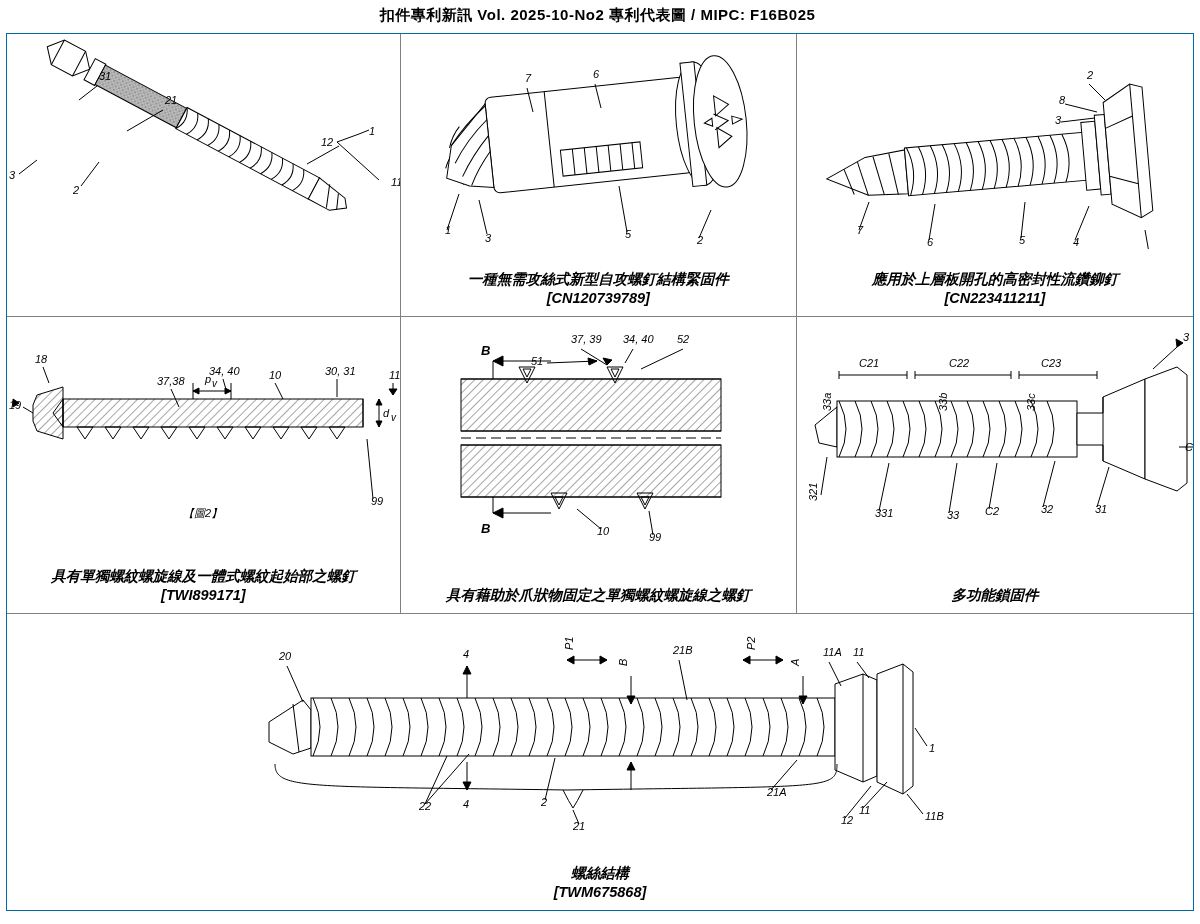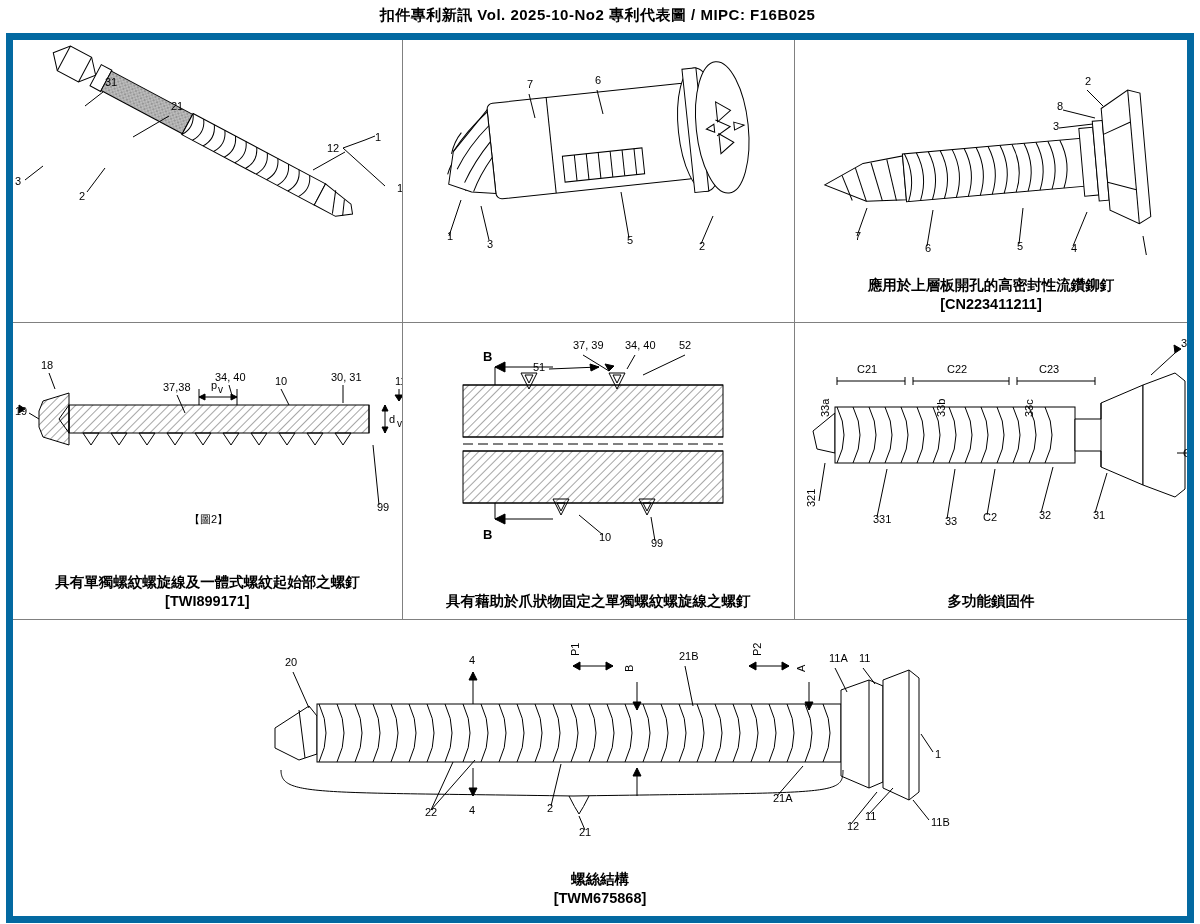--- a/index.html
+++ b/index.html
@@ -24,22 +24,23 @@
   .header {
     text-align: center;
     font-size: 15px;
     font-weight: bold;
     padding: 6px 5px 8px 0;
     letter-spacing: 0.5px;
   }
   .grid {
     position: relative;
     margin: 0 6px;
-    border: 7px solid #0369a1;
+    border: 1px solid #0369a1;
     box-sizing: border-box;
+    font-style: italic;
   }
   .row {
     display: flex;
     width: 100%;
     box-sizing: border-box;
   }
   .cell {
     box-sizing: border-box;
     border-right: 1px solid #808080;
     border-bottom: 1px solid #808080;
@@ -212,20 +213,24 @@
             </g>
             <g class="ln">
               <path d="M126,54 L132,78"></path>
               <path d="M194,50 L200,74"></path>
               <path d="M46,196 L58,160"></path>
               <path d="M86,200 L78,166"></path>
               <path d="M226,198 L218,152"></path>
               <path d="M298,204 L310,176"></path>
             </g>
           </svg>
+        </div>
+        <div class="caption">
+          <span>一種無需攻絲式新型自攻螺釘結構緊固件</span>
+          <span class="code">[CN120739789]</span>
         </div>
       </div>
 
       <div class="cell c-c">
         <div class="fig">
           <svg width="400" height="215" viewBox="0 0 400 215">
             <g transform="rotate(-5 200 140)">
 
               <polygon class="white" points="30,130 70,112 110,108 110,152 70,150"></polygon>
               <g class="ln">

